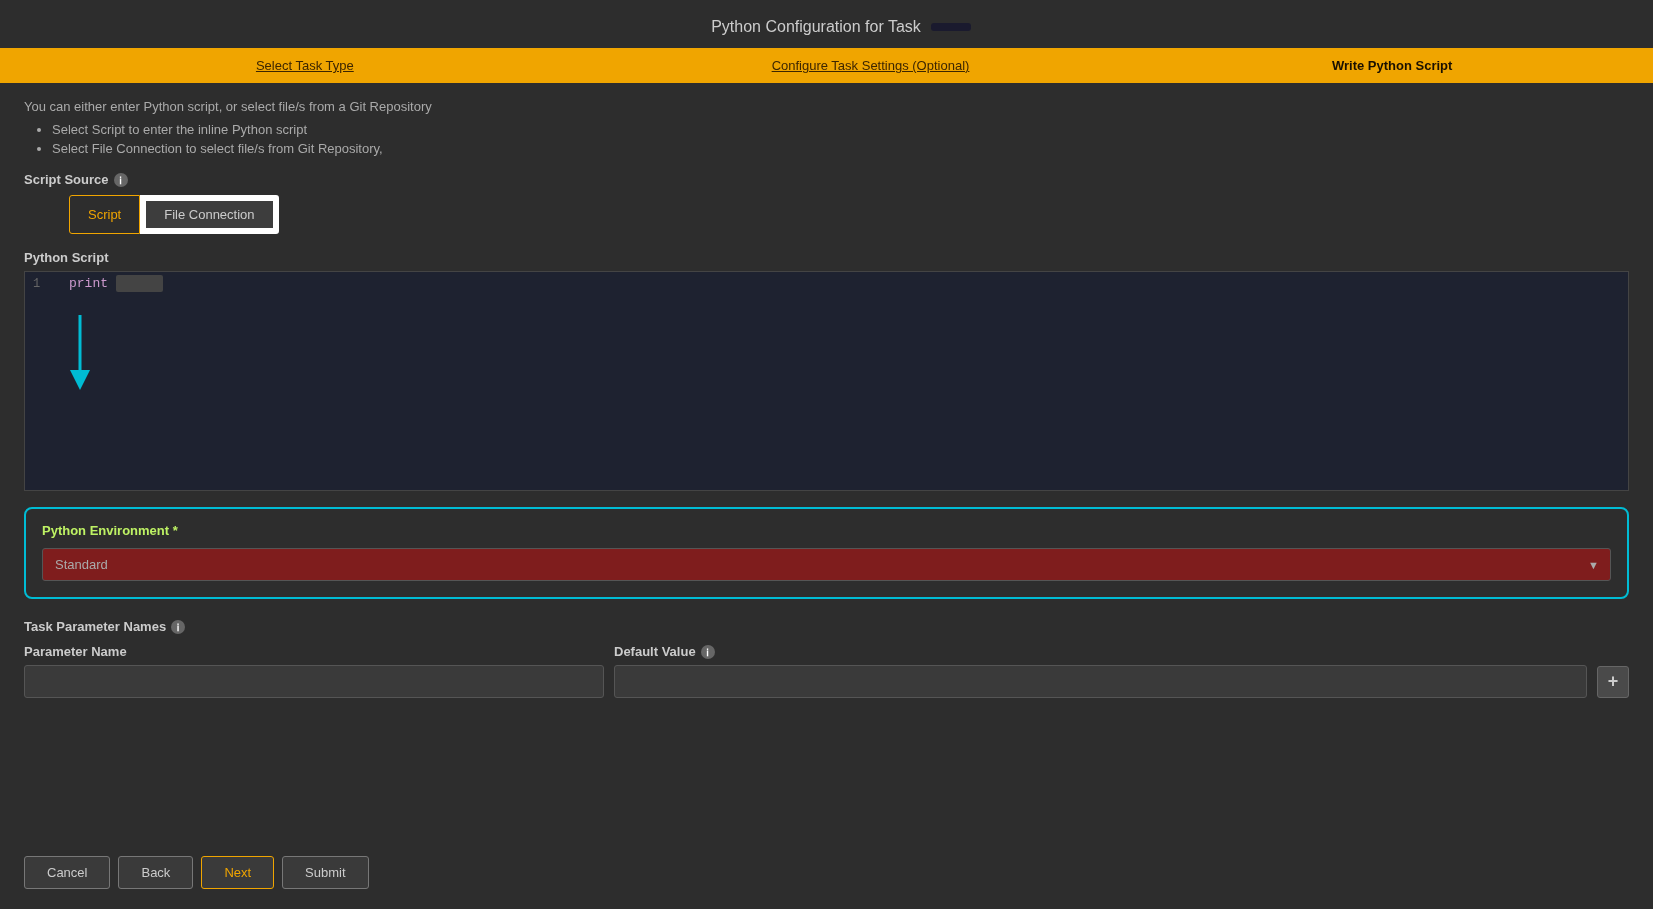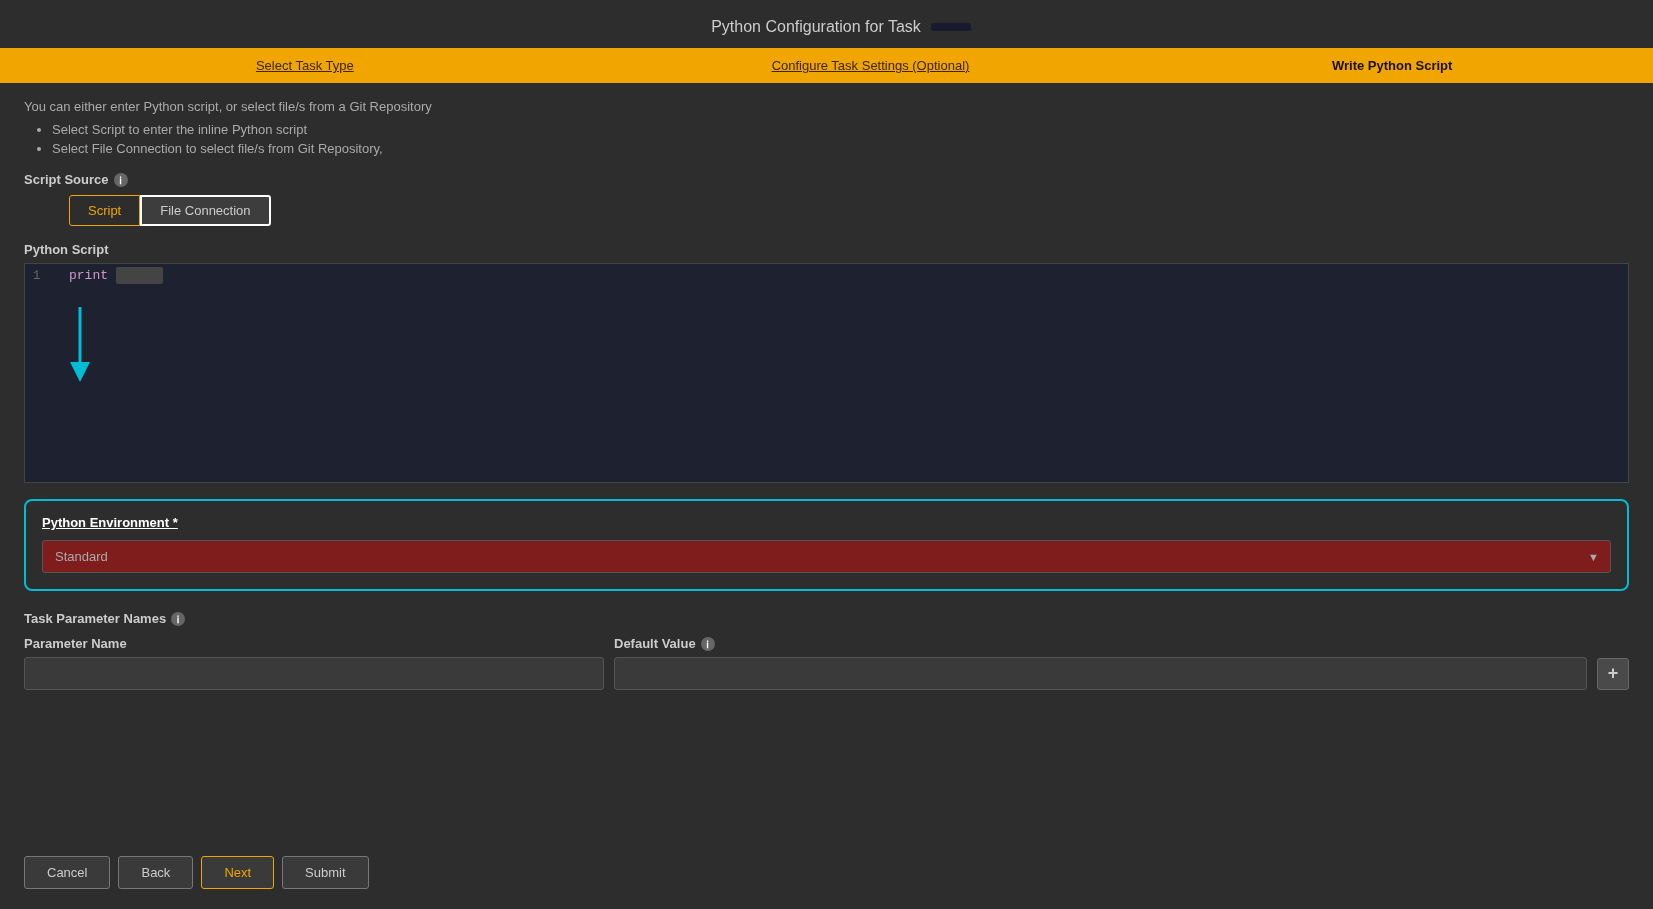--- a/index.html
+++ b/index.html
@@ -112,21 +112,21 @@
     .script-source-buttons {
       display: flex;
       gap: 0;
       margin-bottom: 16px;
       padding-left: 45px;
     }
 
     .source-btn {
       background-color: #3d3d3d;
       color: #cccccc;
-      border: 2px solid #ffffff;
+      border: 6px solid #ffffff;
       padding: 6px 18px;
       cursor: pointer;
       font-size: 13px;
     }
 
     .source-btn.active {
       background-color: #2d2d2d;
       border: 1px solid #f0a500;
       color: #f0a500;
     }
@@ -200,24 +200,23 @@
 
     .python-env-section {
       border: 2px solid #00bcd4;
       border-radius: 8px;
       padding: 14px 16px 16px 16px;
       margin-bottom: 20px;
     }
 
     .env-label {
       font-weight: bold;
-      color: #ffffff;
+      color: #bef264;
       font-size: 13px;
       margin-bottom: 10px;
-      text-decoration: underline;
     }
 
     .env-select {
       width: 100%;
       background-color: #7f1d1d;
       color: #aaaaaa;
       border: 1px solid #555;
       padding: 8px 12px;
       font-size: 13px;
       border-radius: 3px;

